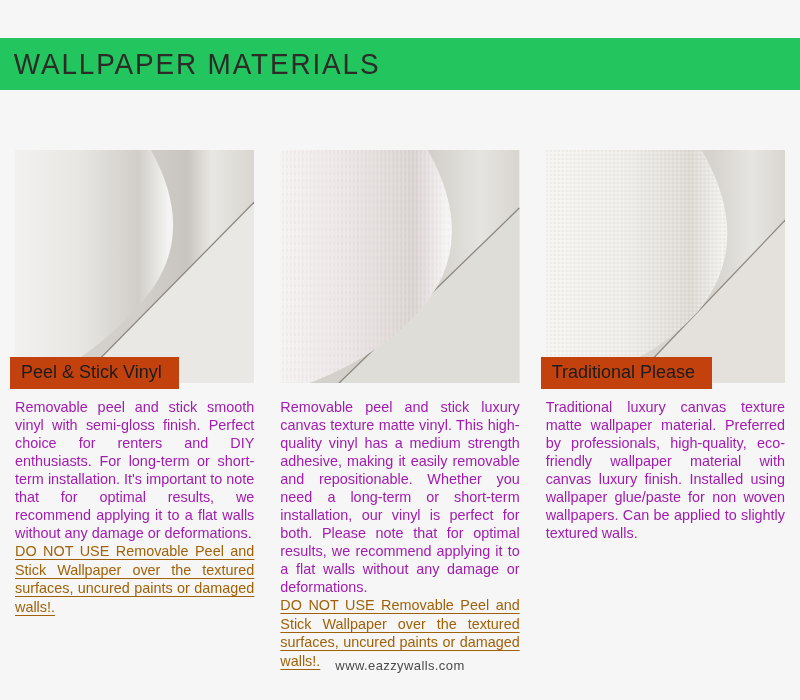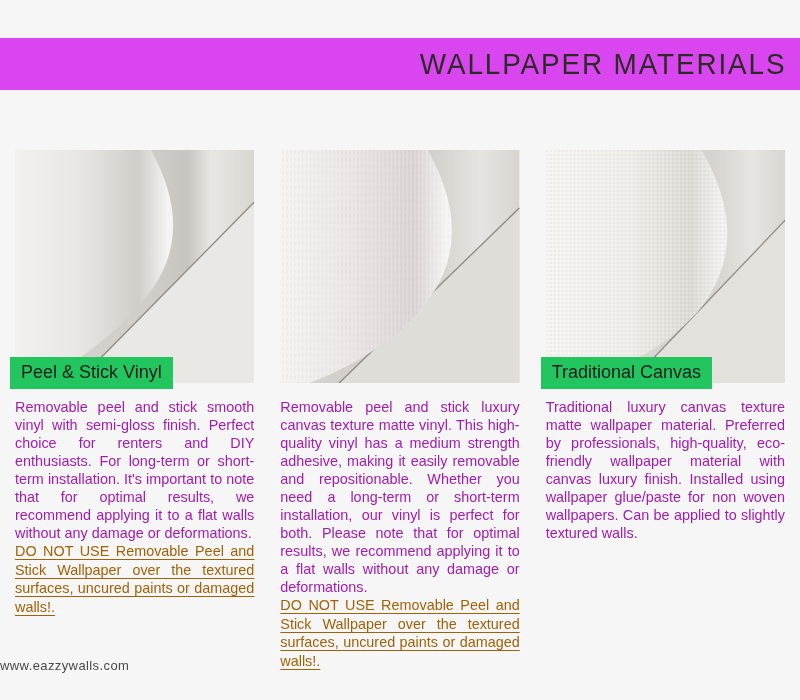--- a/index.html
+++ b/index.html
@@ -6,44 +6,44 @@
   html, body { margin: 0; padding: 0; }
   body {
     width: 800px; height: 700px;
     background: #f6f6f7;
     font-family: "Liberation Sans", sans-serif;
     position: relative;
     overflow: hidden;
   }
   .banner {
     position: absolute; top: 38px; left: 0; right: 0; height: 52px;
-    background: #d946ef;
-    display: flex; align-items: center; justify-content: flex-end;
+    background: #22c55e;
+    display: flex; align-items: center; justify-content: flex-start;
   }
   .title {
     margin: 0;
     font-size: 30px;
     font-weight: 400;
     color: #2c2b28;
     letter-spacing: 2px;
     transform: scaleX(0.93);
     display: inline-block;
     white-space: nowrap;
   }
   .columns {
     position: absolute; top: 150px; left: 15px; right: 15px;
     display: flex; gap: 26px;
   }
   .col { flex: 1; position: relative; min-width: 0; }
   .photo { position: relative; height: 233px; }
   .photo svg { display: block; width: 100%; height: 100%; }
   .label {
     position: absolute; left: -5px; bottom: -6px;
-    background: #22c55e;
-    padding: 3px 11px 5px 11px;
+    background: #c2410c;
+    padding: 3px 17px 5px 11px;
     font-size: 18px;
     color: #1c1c1c;
     white-space: nowrap;
     line-height: 1.35;
   }
   .desc {
     margin: 15px 0 0 0;
     font-size: 14.4px;
     line-height: 18px;
     color: #a21caf;
@@ -54,21 +54,21 @@
     font-size: 14.4px;
     line-height: 18.5px;
     color: #a16207;
     text-align: justify;
     text-decoration: underline;
     text-underline-offset: 3px;
   }
   .warning:empty { display: none; }
   .footer {
     position: absolute; top: 658px; left: 0; width: 100%;
-    text-align: left;
+    text-align: center;
     font-size: 13px;
     letter-spacing: 0.4px;
     color: #4a4a4a;
   }
 </style>
 </head>
 <body>
 
 <div class="page">
 
@@ -159,21 +159,21 @@
               <circle cx="1" cy="1" r="0.8" fill="#aaa49b" fill-opacity="0.22"></circle>
               <circle cx="3" cy="3" r="0.8" fill="#ffffff" fill-opacity="0.5"></circle>
             </pattern>
           </defs>
           <rect width="243" height="233" fill="url(#bg3)"></rect>
           <polygon points="243,70 243,233 85,233" fill="#e4e1dc"></polygon>
           <line x1="243" y1="70" x2="85" y2="233" stroke="#8f8a83" stroke-width="1.3"></line>
           <path d="M0,0 L158,0 Q212,92 154,162 Q102,218 16,233 L0,233 Z" fill="url(#sh3)"></path>
           <path d="M0,0 L158,0 Q212,92 154,162 Q102,218 16,233 L0,233 Z" fill="url(#tex3)"></path>
         </svg>
-        <div class="label">Traditional Canvas</div>
+        <div class="label">Traditional Please</div>
       </div>
       <p class="desc">Traditional luxury canvas texture matte wallpaper material. Preferred by professionals, high-quality, eco-friendly wallpaper material with canvas luxury finish. Installed using wallpaper glue/paste for non woven wallpapers. Can be applied to slightly textured walls.</p>
 
     </section>
 
   </main>
 
   <footer class="footer">www.eazzywalls.com</footer>
 
 </div>

